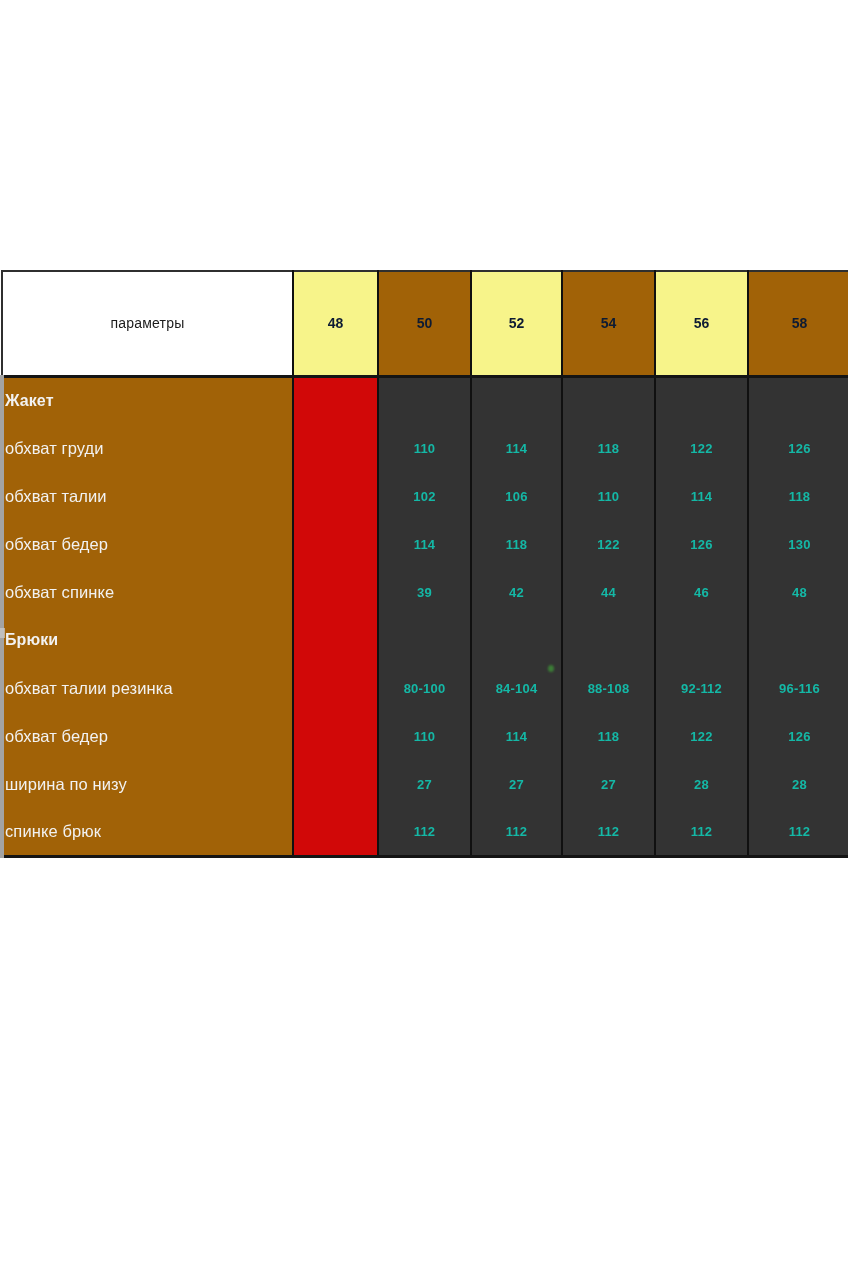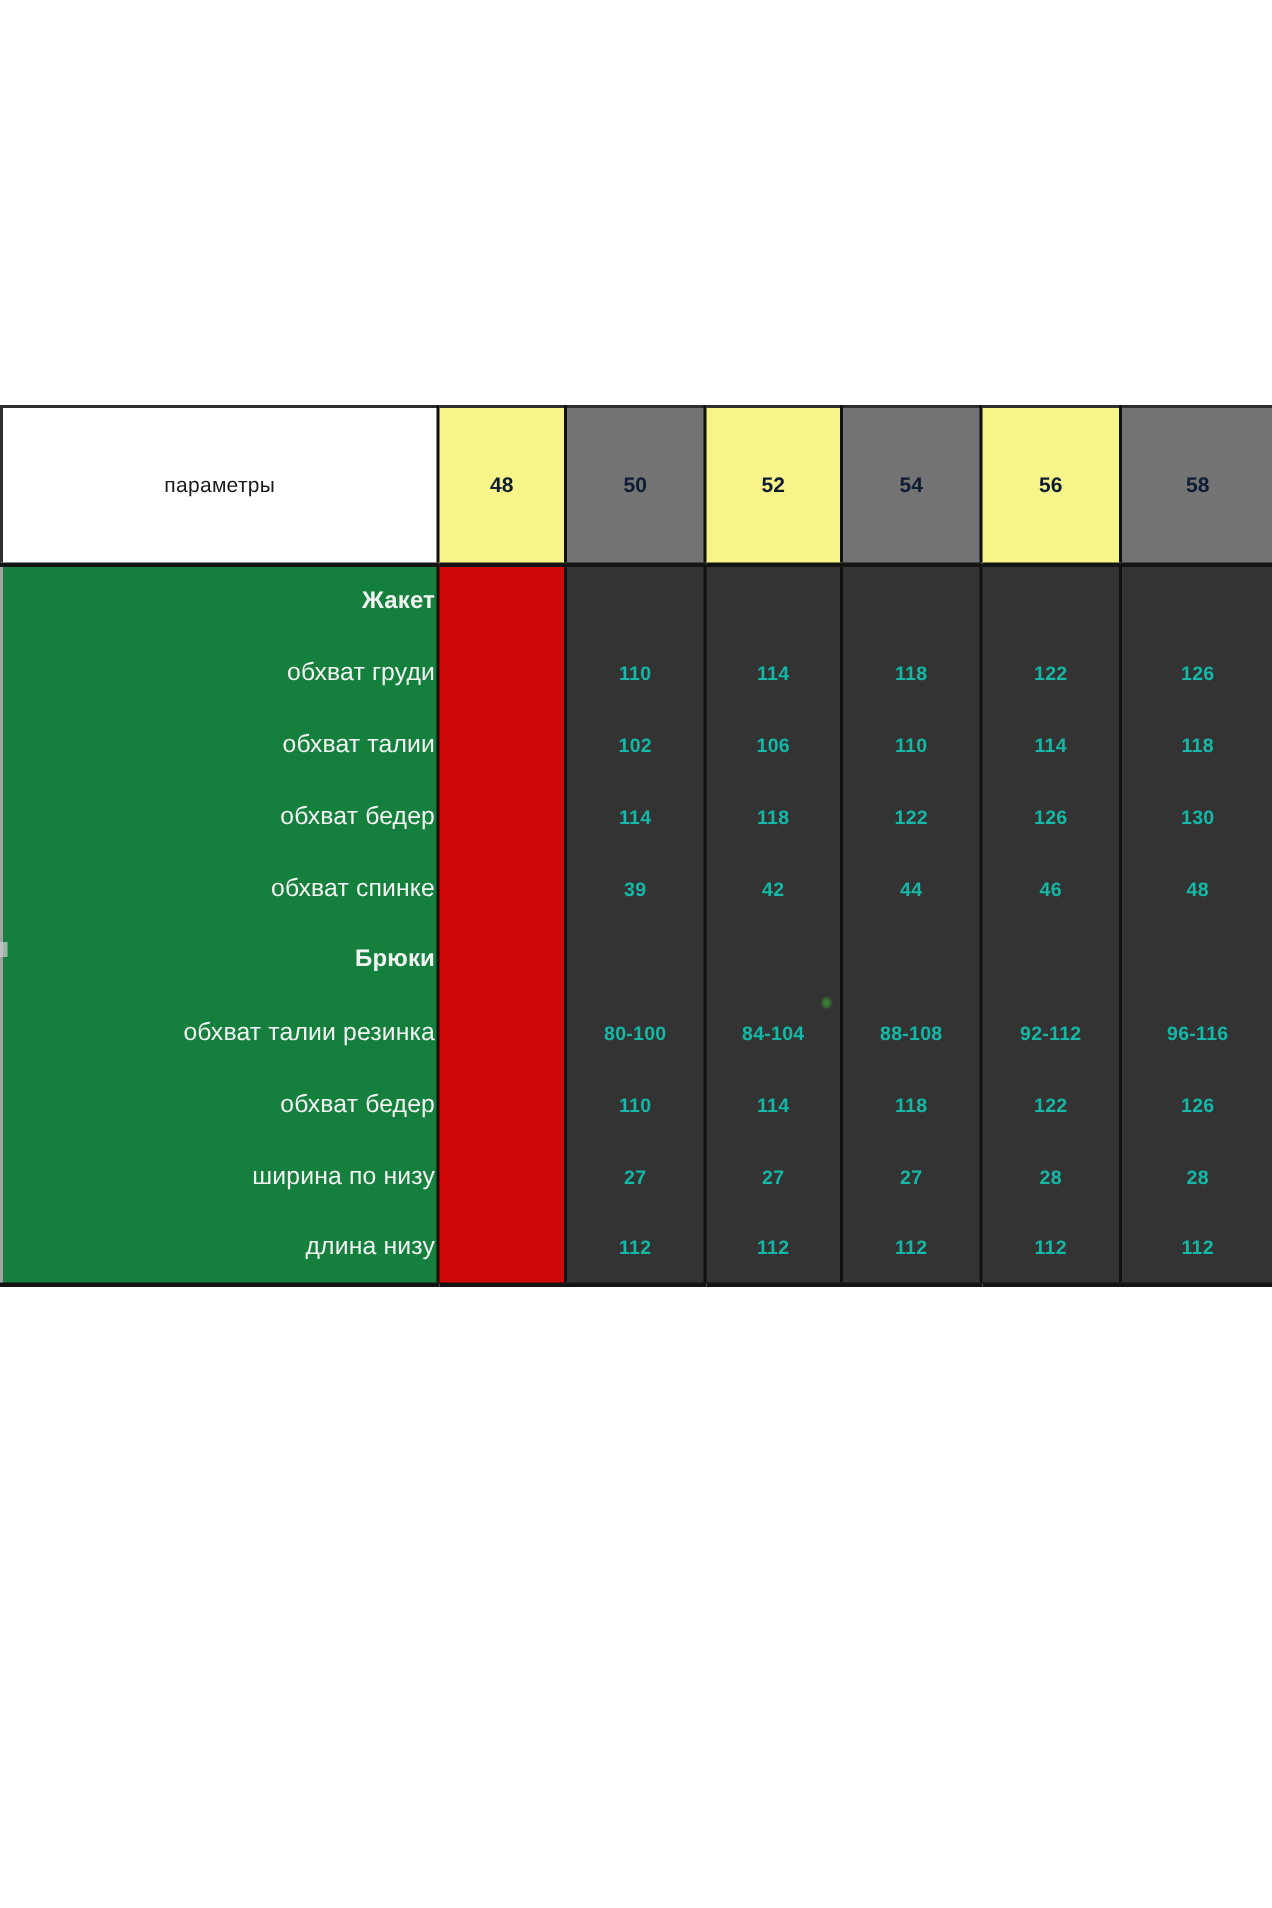--- a/index.html
+++ b/index.html
@@ -51,34 +51,34 @@
     vertical-align: middle;
     font-size: 14px;
     font-weight: 700;
     color: #0d1b33;
     border-top: 2px solid #2f2f2f;
     border-bottom: 2px solid #2f2f2f;
     border-right: 2px solid #101010;
     border-left: 0;
   }
   .head-size.sz-yellow { background: #f7f48a; }
-  .head-size.sz-blue   { background: #737373; }
+  .head-size.sz-blue   { background: #a16207; }
   .head-size.last      { border-right: 0; }
 
   
   .body-row { height: 48px; }
 
   .lbl-cell {
-    background: #15803d;
+    background: #a16207;
     color: #f2f2f2;
     font-size: 16.5px;
-    text-align: right;
-    vertical-align: middle;
-    border-right: 2px solid #101010;
-    border-left: 2px solid #a3a3a3;
+    text-align: left;
+    vertical-align: middle;
+    border-right: 2px solid #101010;
+    border-left: 4px solid #a3a3a3;
     letter-spacing: .1px;
     white-space: nowrap;
   }
   .lbl-cell.section {
     font-weight: 700;
     font-size: 16px;
   }
 
   .val-cell {
     background: #333333;
@@ -224,21 +224,21 @@
         <tr class="body-row">
           <td class="lbl-cell">ширина по низу</td>
           <td class="blocked-cell"></td>
           <td class="val-cell">27</td>
           <td class="val-cell">27</td>
           <td class="val-cell">27</td>
           <td class="val-cell">28</td>
           <td class="val-cell last">28</td>
         </tr>
         <tr class="body-row">
-          <td class="lbl-cell body-bottom-edge">длина низу</td>
+          <td class="lbl-cell body-bottom-edge">спинке брюк</td>
           <td class="blocked-cell body-bottom-edge"></td>
           <td class="val-cell body-bottom-edge">112</td>
           <td class="val-cell body-bottom-edge">112</td>
           <td class="val-cell body-bottom-edge">112</td>
           <td class="val-cell body-bottom-edge">112</td>
           <td class="val-cell last body-bottom-edge">112</td>
         </tr>
       </tbody>
   </table>
 </div>

